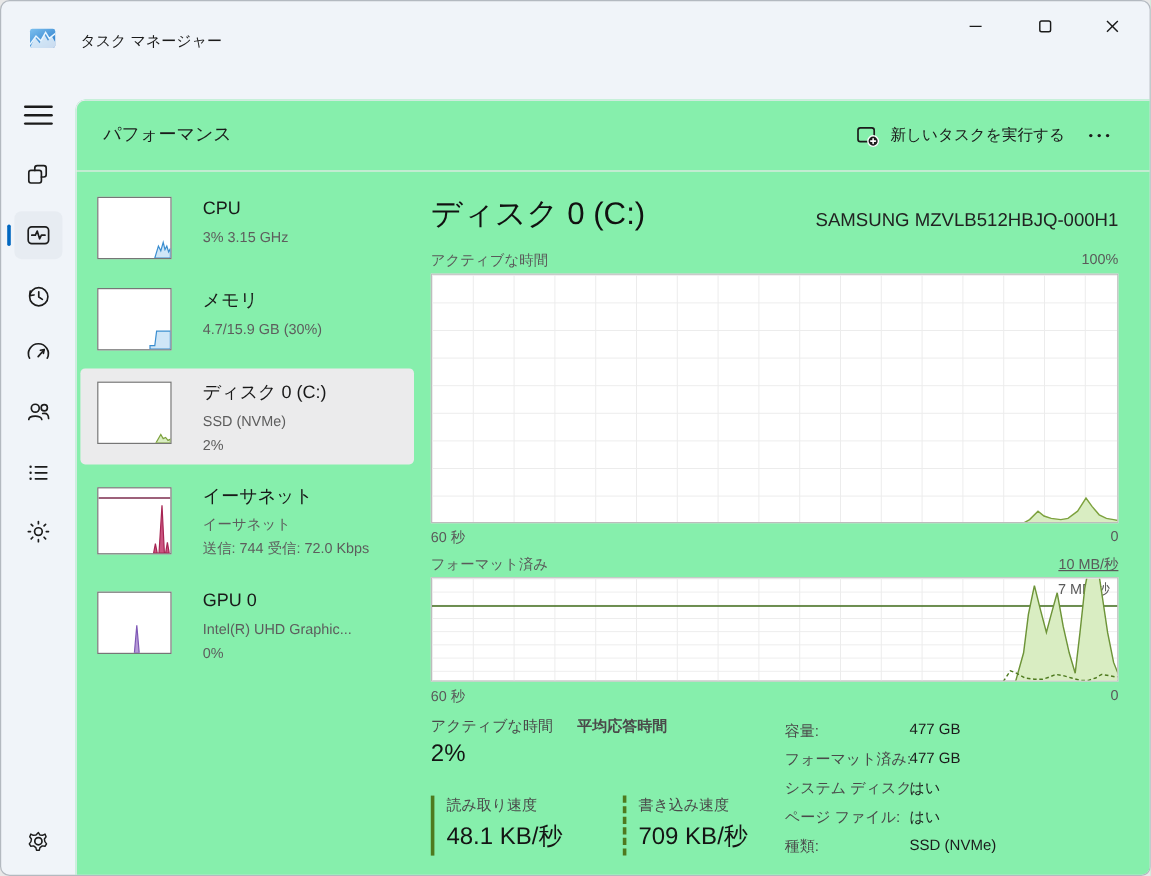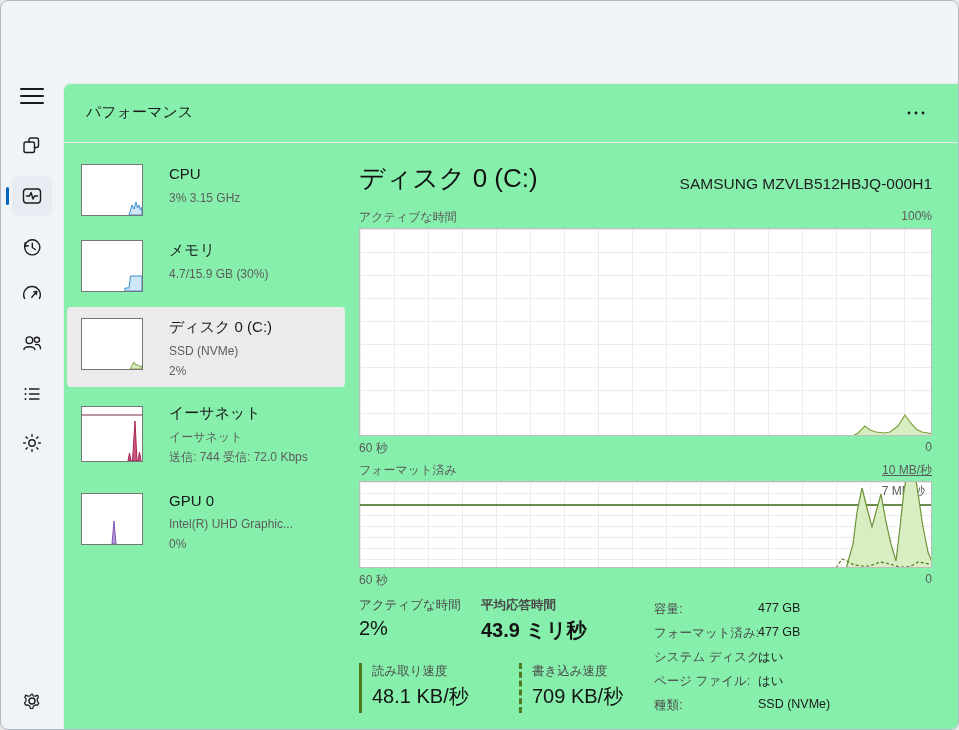--- a/index.html
+++ b/index.html
@@ -103,20 +103,45 @@
   
   .detail-row { position: absolute; left: 591px; width: 278px; height: 24px; font-size: 12.5px; }
   .detail-label { position: absolute; left: 0; color: #4a4a4a; white-space: nowrap; }
   .detail-value { position: absolute; left: 104px; color: #1b1b1b; white-space: nowrap; }
 </style>
 </head>
 <body>
 
 <div id="window">
 
+  <div class="titlebar">
+    <div class="app-icon">
+      <svg width="21" height="16" viewBox="0 0 21 16">
+        <polygon points="0,16 4,7 8,12 12,5 15,10 18,6 21,11 21,16" fill="rgba(255,255,255,0.75)"></polygon>
+        <polyline points="0,13 5,6 9,10 13,3 16,8 21,4" fill="none" stroke="#eaf6ff" stroke-width="1.2"></polyline>
+      </svg>
+    </div>
+    <span class="titlebar-title">タスク マネージャー</span>
+    <div class="win-btn" id="btn-min">
+      <svg width="12" height="12" viewBox="0 0 12 12">
+          <line x1="1" y1="6" x2="11" y2="6"></line>
+        </svg>
+    </div>
+    <div class="win-btn" id="btn-max">
+      <svg width="12" height="12" viewBox="0 0 12 12">
+          <rect x="1.5" y="1.5" width="9" height="9" rx="1.5"></rect>
+        </svg>
+    </div>
+    <div class="win-btn" id="btn-close">
+      <svg width="12" height="12" viewBox="0 0 12 12">
+          <line x1="1.5" y1="1.5" x2="10.5" y2="10.5"></line>
+          <line x1="10.5" y1="1.5" x2="1.5" y2="10.5"></line>
+        </svg>
+    </div>
+  </div>
 
   <div class="navrail">
     <div class="hamburger">
       <span></span>
         <span></span>
         <span></span>
     </div>
 
     <div class="nav-item" id="nav-processes">
       <svg width="24" height="24" viewBox="0 0 24 24">
@@ -179,20 +204,28 @@
         <circle cx="12" cy="12" r="3"></circle>
         <path d="M12 4.8 l1.2 2 2.3.3 2-1 .9 2.2-1.4 1.9.4 2.2 1.4 1.8-1.3 2-2.3-.3-1.9 1.4-.5 2.2h-2.4 l-.5-2.2-1.9-1.4-2.3.3-1.3-2 1.4-1.8.4-2.2L4.8 8.3l.9-2.2 2 1 2.3-.3z" stroke-width="1.2"></path>
       </svg>
     </div>
   </div>
 
   <div id="card">
 
     <div class="card-header">
       <div class="page-title">パフォーマンス</div>
+      <div class="new-task">
+        <svg width="20" height="20" viewBox="0 0 20 20">
+          <rect x="2" y="3.5" width="13.5" height="11.5" rx="2" fill="none" stroke="#1b1b1b" stroke-width="1.4"></rect>
+          <circle cx="14.6" cy="14.6" r="4.4" fill="#1b1b1b" stroke="#fcfcfd" stroke-width="1.2"></circle>
+          <path d="M14.6 12.6 v4 M12.6 14.6 h4" stroke="#fff" stroke-width="1.3" stroke-linecap="round"></path>
+        </svg>
+        <span class="new-task-label">新しいタスクを実行する</span>
+      </div>
       <div class="more-btn">
         <svg width="20" height="6" viewBox="0 0 20 6">
           <circle cx="3" cy="3" r="1.4" fill="#1b1b1b"></circle>
             <circle cx="10" cy="3" r="1.4" fill="#1b1b1b"></circle>
             <circle cx="17" cy="3" r="1.4" fill="#1b1b1b"></circle>
         </svg>
       </div>
     </div>
 
     <div class="perf-item" id="item-cpu">
@@ -280,21 +313,20 @@
       <span>60 秒</span>
       <span class="right">0</span>
     </div>
 
     <div class="stat" id="stat-active">
       <div class="stat-label">アクティブな時間</div>
       <div class="stat-value">2%</div>
     </div>
     <div class="stat" id="stat-resp">
       <div class="stat-label">平均応答時間</div>
-      <div class="stat-value">43.9 ミリ秒</div>
     </div>
     <div class="stat" id="stat-read">
       <div class="stat-label">読み取り速度</div>
       <div class="stat-value">48.1 KB/秒</div>
     </div>
     <div class="stat" id="stat-write">
       <div class="stat-label">書き込み速度</div>
       <div class="stat-value">709 KB/秒</div>
     </div>
 

